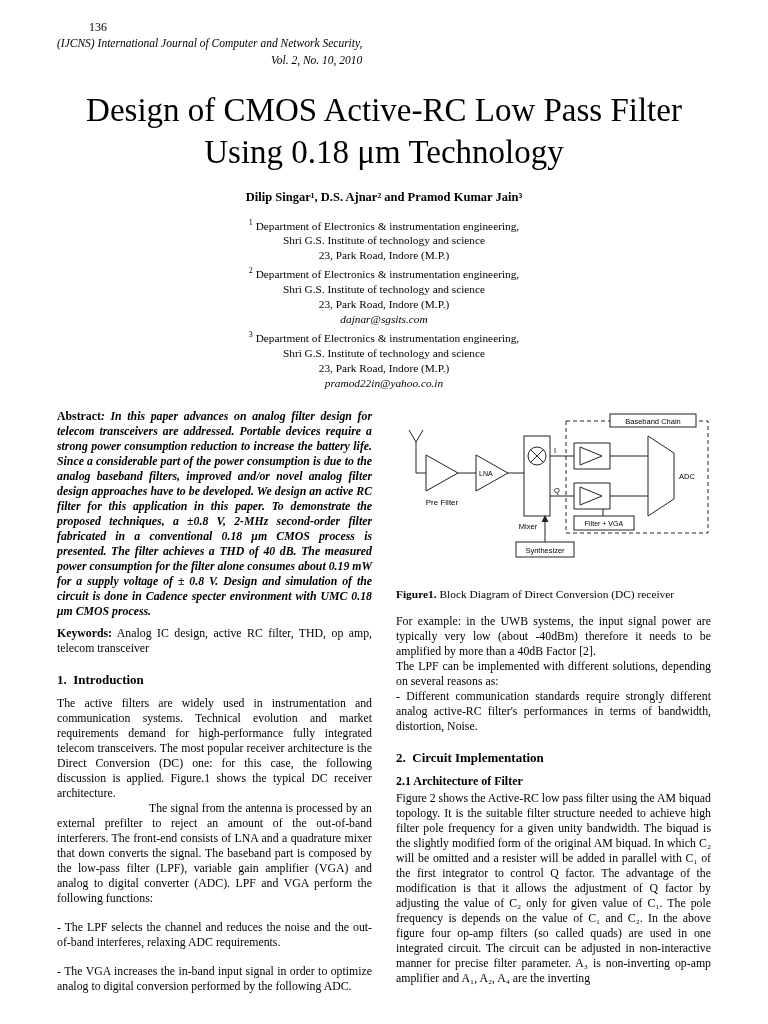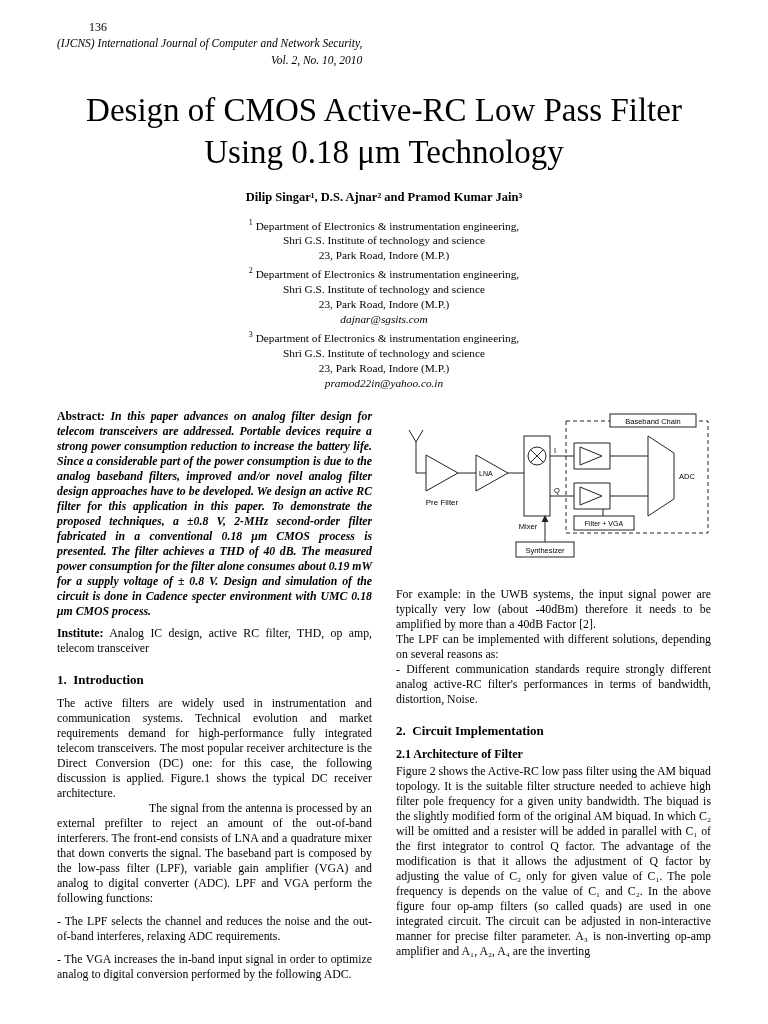--- a/index.html
+++ b/index.html
@@ -28,21 +28,21 @@
   
   .columns { display: flex; gap: 24px; margin-top: 18px; }
   .col { width: 315px; font-size: 11.8px; line-height: 15px; text-align: justify; }
   .p { margin: 0; }
   .abstract { font-weight: bold; font-style: italic; }
   .abstract .abs-label { font-style: normal; }
   .keywords { margin-top: 7px; }
   .keywords .kw-label { font-weight: bold; }
   h2.sec { font-size: 13px; margin: 16px 0 9px 0; white-space: pre-wrap; }
   h3.subsec { font-size: 12px; margin: 2px 0 2px 0; }
-  .li { margin-top: 8px; }
+  .li { margin-top: 14px; }
   .indent { text-indent: 92px; }
   
   .figure-wrap { margin: 2px 0 4px 0; }
   .fig-svg { display: block; width: 315px; height: auto; }
   .caption { font-size: 11.4px; margin: 4px 0 12px 0; text-align: left; }
   .caption .cap-label { font-weight: bold; }
   .mt10 { margin-top: 10px; }
 </style>
 </head>
 <body>
@@ -82,21 +82,21 @@
       <div>23, Park Road, Indore (M.P.)</div>
       <div class="email">pramod22in@yahoo.co.in</div>
     </div>
   </div>
 
   <div class="columns">
 
     <div class="col">
       <p class="p abstract"><span class="abs-label">Abstract</span><span>: In this paper advances on analog filter design for telecom transceivers are addressed. Portable devices require a strong power consumption reduction to increase the battery life. Since a considerable part of the power consumption is due to the analog baseband filters, improved and/or novel analog filter design approaches have to be developed. We design an active RC filter for this application in this paper. To demonstrate the proposed techniques, a ±0.8 V, 2-MHz second-order filter fabricated in a conventional 0.18 μm CMOS process is presented. The filter achieves a THD of 40 dB. The measured power consumption for the filter alone consumes about 0.19 mW for a supply voltage of ± 0.8 V. Design and simulation of the circuit is done in Cadence specter environment with UMC 0.18 μm CMOS process.</span></p>
 
-      <p class="p keywords"><span class="kw-label">Institute:</span><span> Analog IC design, active RC filter, THD, op amp, telecom transceiver</span></p>
+      <p class="p keywords"><span class="kw-label">Keywords:</span><span> Analog IC design, active RC filter, THD, op amp, telecom transceiver</span></p>
 
       <h2 class="sec">1.  Introduction</h2>
 
       <p class="p">The active filters are widely used in instrumentation and communication systems. Technical evolution and market requirements demand for high-performance fully integrated telecom transceivers. The most popular receiver architecture is the Direct Conversion (DC) one: for this case, the following discussion is applied. Figure.1 shows the typical DC receiver architecture.</p>
       <p class="p indent">The signal from the antenna is processed by an external prefilter to reject an amount of the out-of-band interferers. The front-end consists of LNA and a quadrature mixer that down converts the signal. The baseband part is composed by the low-pass filter (LPF), variable gain amplifier (VGA) and analog to digital converter (ADC). LPF and VGA perform the following functions:</p>
       <p class="p li">- The LPF selects the channel and reduces the noise and the out-of-band interferes, relaxing ADC requirements.</p>
       <p class="p li">- The VGA increases the in-band input signal in order to optimize analog to digital conversion performed by the following ADC.</p>
     </div>
 
     <div class="col">
@@ -157,20 +157,21 @@
             <text x="158" y="82" font-size="7.5">Q</text>
             <text x="132" y="118" text-anchor="middle" font-size="7.5">Mixer</text>
             <text x="149" y="141.5" text-anchor="middle" font-size="7.5">Synthesizer</text>
             <text x="257" y="12.5" text-anchor="middle" font-size="7.5">Baseband Chain</text>
             <text x="208" y="115" text-anchor="middle" font-size="7">Filter + VGA</text>
             <text x="283" y="68" font-size="7.5">ADC</text>
           </g>
         </svg>
       </div>
 
+      <p class="caption"><span class="cap-label">Figure1.</span><span> Block Diagram of Direct Conversion (DC) receiver</span></p>
 
       <p class="p">For example: in the UWB systems, the input signal power are typically very low (about -40dBm) therefore it needs to be amplified by more than a 40dB Factor [2].</p>
       <p class="p">The LPF can be implemented with different solutions, depending on several reasons as:</p>
       <p class="p">- Different communication standards require strongly different analog active-RC filter's performances in terms of bandwidth, distortion, Noise.</p>
 
       <h2 class="sec mt10">2.  Circuit Implementation</h2>
       <h3 class="subsec">2.1 Architecture of Filter</h3>
       <p class="p">Figure 2 shows the Active-RC low pass filter using the AM biquad topology. It is the suitable filter structure needed to achieve high filter pole frequency for a given unity bandwidth. The biquad is the slightly modified form of the original AM biquad. In which C₂ will be omitted and a resister will be added in parallel with C₁ of the first integrator to control Q factor. The advantage of the modification is that it allows the adjustment of Q factor by adjusting the value of C₂ only for given value of C₁. The pole frequency is depends on the value of C₁ and C₂. In the above figure four op-amp filters (so called quads) are used in one integrated circuit. The circuit can be adjusted in non-interactive manner for precise filter parameter. A₃ is non-inverting op-amp amplifier and A₁, A₂, A₄ are the inverting</p>
     </div>
 

